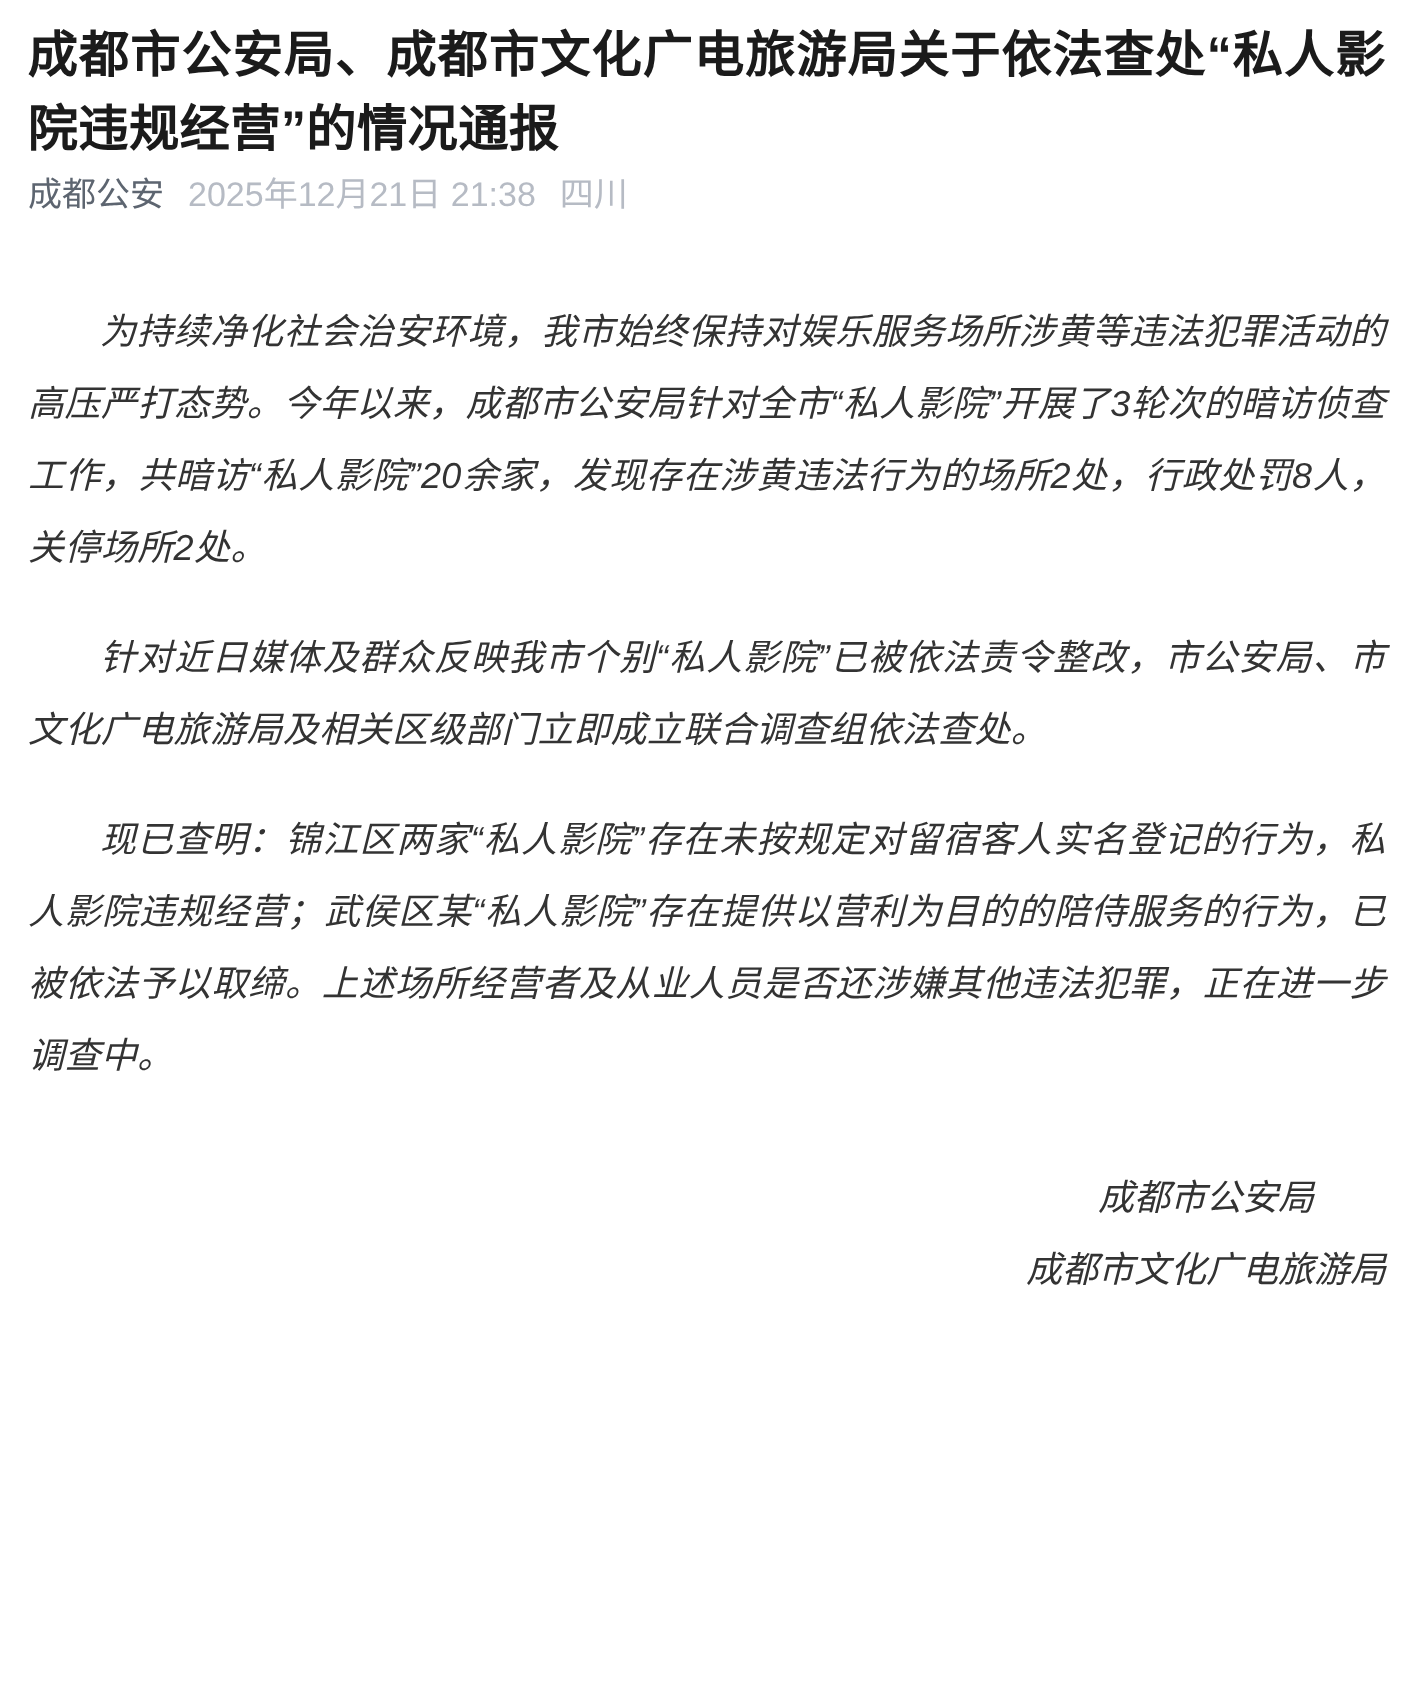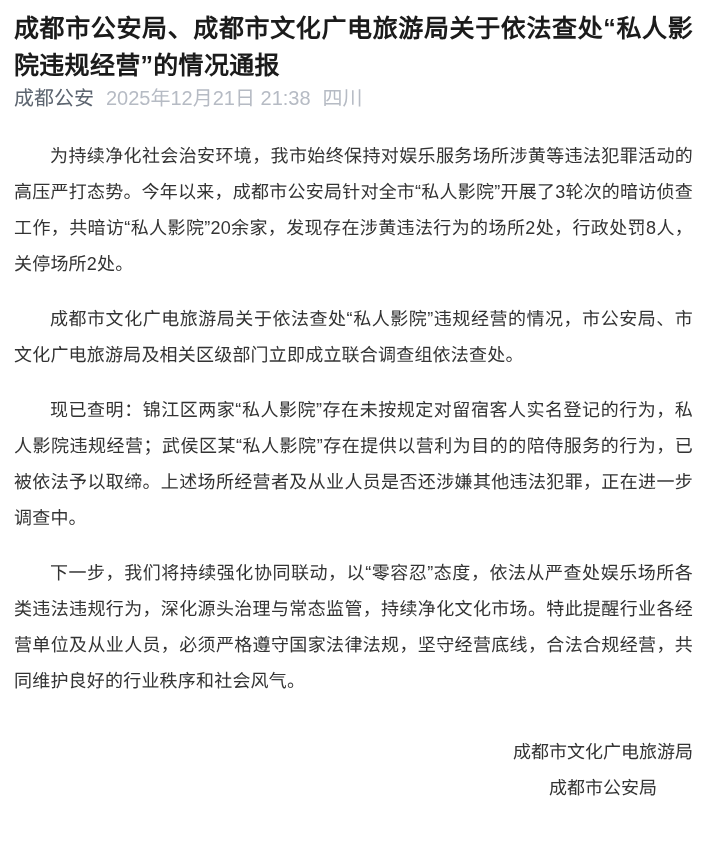--- a/index.html
+++ b/index.html
@@ -30,35 +30,36 @@
     margin: 0;
     font-size: 25px;
     line-height: 37px;
     font-weight: 700;
     color: var(--title-color);
     letter-spacing: 0.3px;
     text-align: justify;
   }
   .byline {
     margin-top: 2px;
-    font-size: 20px;
+    font-size: 17px;
     line-height: 24px;
     white-space: nowrap;
   }
   .byline .source {
     color: var(--source-color);
     margin-right: 12px;
     cursor: pointer;
   }
   .byline .meta {
     color: var(--meta-color);
     margin-right: 12px;
   }
   .content {
-    margin-top: 28px;
+    margin-top: 38px;
+    font-style: italic;
   }
   .content p {
     margin: 0 0 19px 0;
     font-size: 18px;
     line-height: 36px;
     color: var(--body-color);
     text-align: justify;
     text-indent: 2em;
     letter-spacing: 0.2px;
   }
@@ -77,23 +78,22 @@
 <div class="page">
 
   <h1 class="article-title">成都市公安局、成都市文化广电旅游局关于依法查处“私人影院违规经营”的情况通报</h1>
 
   <div class="byline">
     <span class="source">成都公安</span><span class="meta">2025年12月21日 21:38</span><span class="meta">四川</span>
   </div>
 
   <div class="content">
     <p>为持续净化社会治安环境，我市始终保持对娱乐服务场所涉黄等违法犯罪活动的高压严打态势。今年以来，成都市公安局针对全市“私人影院”开展了3轮次的暗访侦查工作，共暗访“私人影院”20余家，发现存在涉黄违法行为的场所2处，行政处罚8人，关停场所2处。</p>
-    <p>成都市文化广电旅游局关于依法查处“私人影院”违规经营的情况，市公安局、市文化广电旅游局及相关区级部门立即成立联合调查组依法查处。</p>
+    <p>针对近日媒体及群众反映我市个别“私人影院”已被依法责令整改，市公安局、市文化广电旅游局及相关区级部门立即成立联合调查组依法查处。</p>
     <p>现已查明：锦江区两家“私人影院”存在未按规定对留宿客人实名登记的行为，私人影院违规经营；武侯区某“私人影院”存在提供以营利为目的的陪侍服务的行为，已被依法予以取缔。上述场所经营者及从业人员是否还涉嫌其他违法犯罪，正在进一步调查中。</p>
-    <p>下一步，我们将持续强化协同联动，以“零容忍”态度，依法从严查处娱乐场所各类违法违规行为，深化源头治理与常态监管，持续净化文化市场。特此提醒行业各经营单位及从业人员，必须严格遵守国家法律法规，坚守经营底线，合法合规经营，共同维护良好的行业秩序和社会风气。</p>
 
     <div class="signature">
+      <div>成都市公安局</div>
       <div>成都市文化广电旅游局</div>
-      <div>成都市公安局</div>
     </div>
   </div>
 
 </div>
 
 </body></html>

